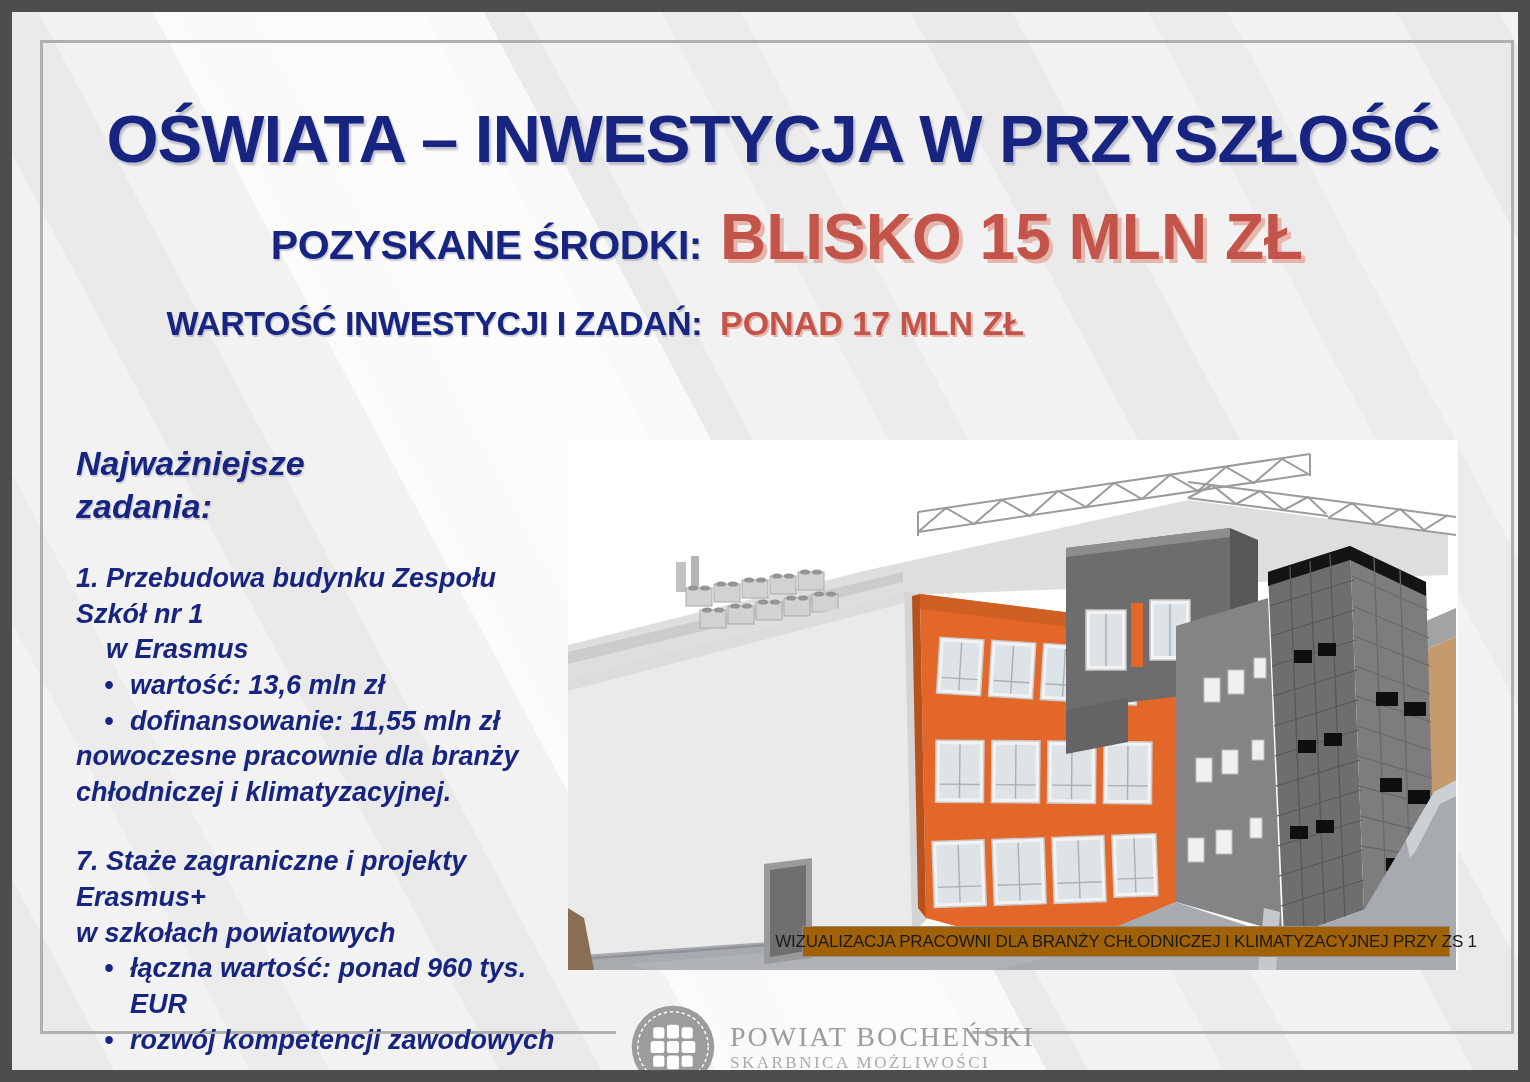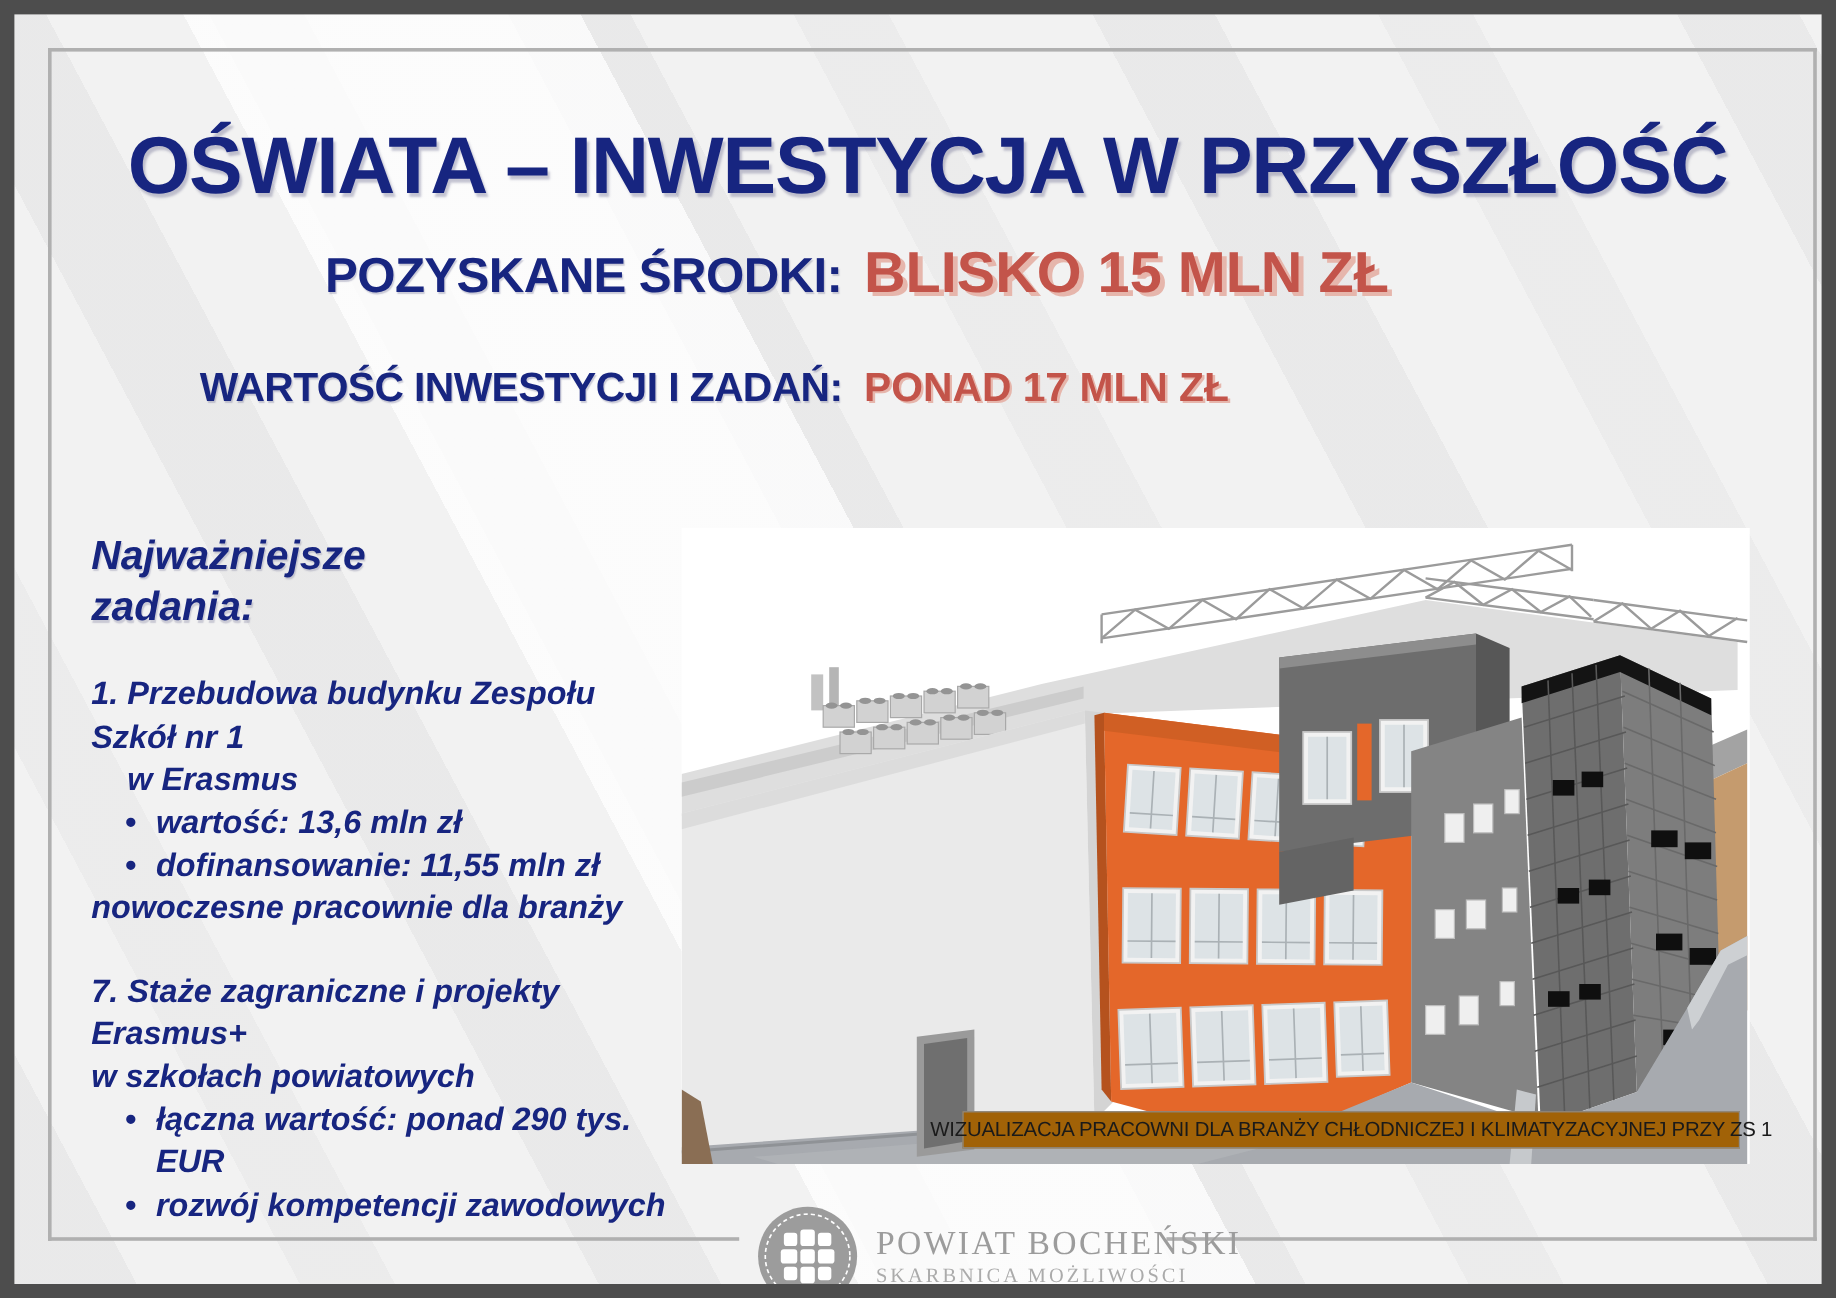--- a/index.html
+++ b/index.html
@@ -39,21 +39,21 @@
   
   .main-title{
     position:absolute;left:16px;right:0;top:88px;
     text-align:center;white-space:nowrap;
     font-size:67px;font-weight:bold;letter-spacing:-1px;
     color:var(--navy);
     text-shadow:2px 3px 2px rgba(110,110,145,.4);
   }
   .funds-row{position:absolute;left:30px;top:188px;width:1470px;display:flex;align-items:baseline;}
   .funds-label{width:660px;text-align:right;font-size:41px;font-weight:bold;color:var(--navy);letter-spacing:-.5px;text-shadow:1px 2px 1px rgba(110,110,145,.35);}
-  .funds-value{margin-left:18px;font-size:48px;font-weight:bold;color:var(--red);letter-spacing:0;text-shadow:4px 4px 0 var(--red-shadow);}
+  .funds-value{margin-left:18px;font-size:64px;font-weight:bold;color:var(--red);letter-spacing:0;text-shadow:4px 4px 0 var(--red-shadow);}
   .invest-row{position:absolute;left:30px;top:292px;width:1470px;display:flex;align-items:baseline;}
   .invest-label{width:660px;text-align:right;font-size:34px;font-weight:bold;color:var(--navy);letter-spacing:-.5px;text-shadow:1px 2px 1px rgba(110,110,145,.35);}
   .invest-value{margin-left:18px;font-size:34px;font-weight:bold;color:var(--red);text-shadow:2px 2px 0 var(--red-shadow);}
 
   
   .tasks{position:absolute;left:64px;top:430px;width:480px;color:var(--navy);}
   .tasks-heading{
     font-size:34px;font-weight:bold;font-style:italic;
     line-height:1.25;width:340px;
     text-shadow:1px 2px 1px rgba(110,110,145,.3);
@@ -114,28 +114,29 @@
               <div>wartość: 13,6 mln zł</div>
             </div>
           </div>
           <div class="bullet-row">
             <span class="dot">•</span>
             <div class="bullet-text">
               <div>dofinansowanie: 11,55 mln zł</div>
             </div>
           </div>
           <div class="task-line">nowoczesne pracownie dla branży</div>
+          <div class="task-line">chłodniczej i klimatyzacyjnej.</div>
         </div>
         <div class="task-item">
           <div class="task-line">7. Staże zagraniczne i projekty Erasmus+</div>
           <div class="task-line">w szkołach powiatowych</div>
           <div class="bullet-row">
             <span class="dot">•</span>
             <div class="bullet-text">
-              <div>łączna wartość: ponad 290 tys. EUR</div>
+              <div>łączna wartość: ponad 960 tys. EUR</div>
             </div>
           </div>
           <div class="bullet-row">
             <span class="dot">•</span>
             <div class="bullet-text">
               <div>rozwój kompetencji zawodowych</div>
             </div>
           </div>
         </div>
       </div>

